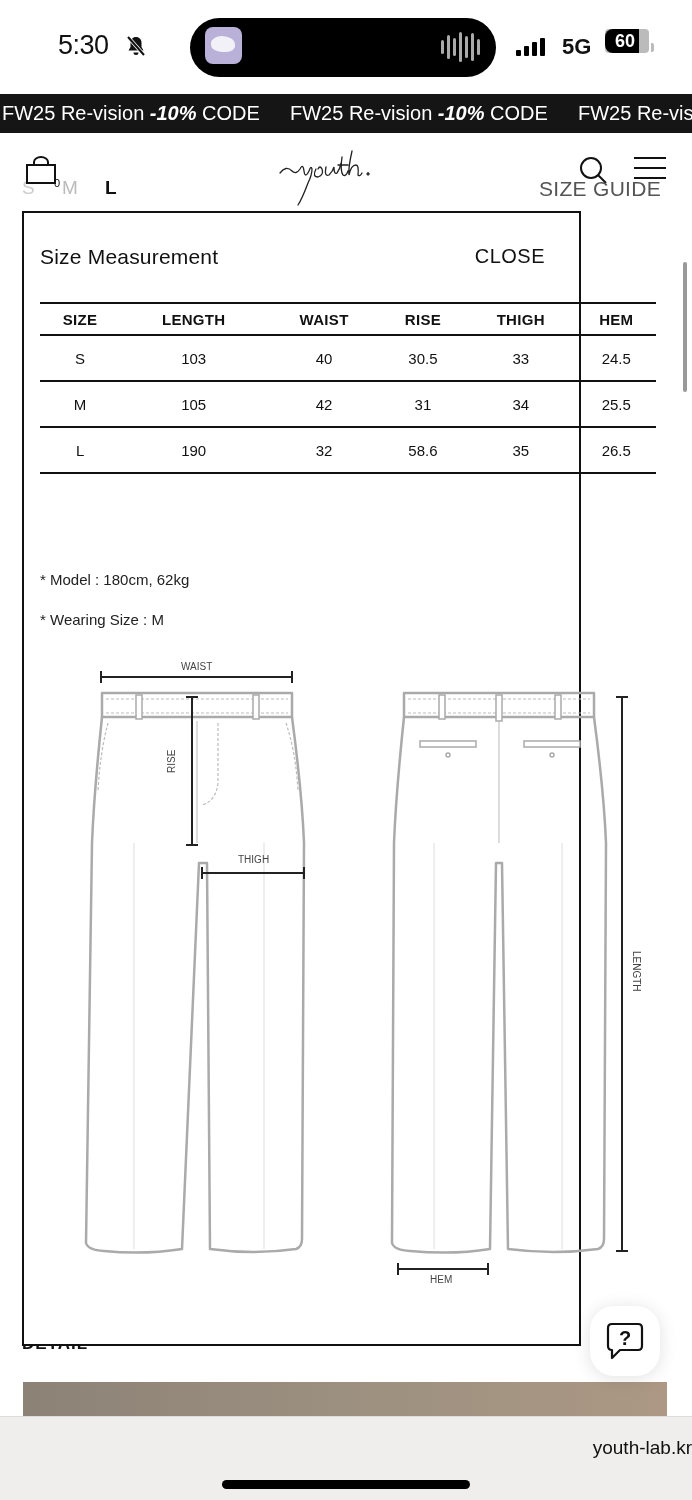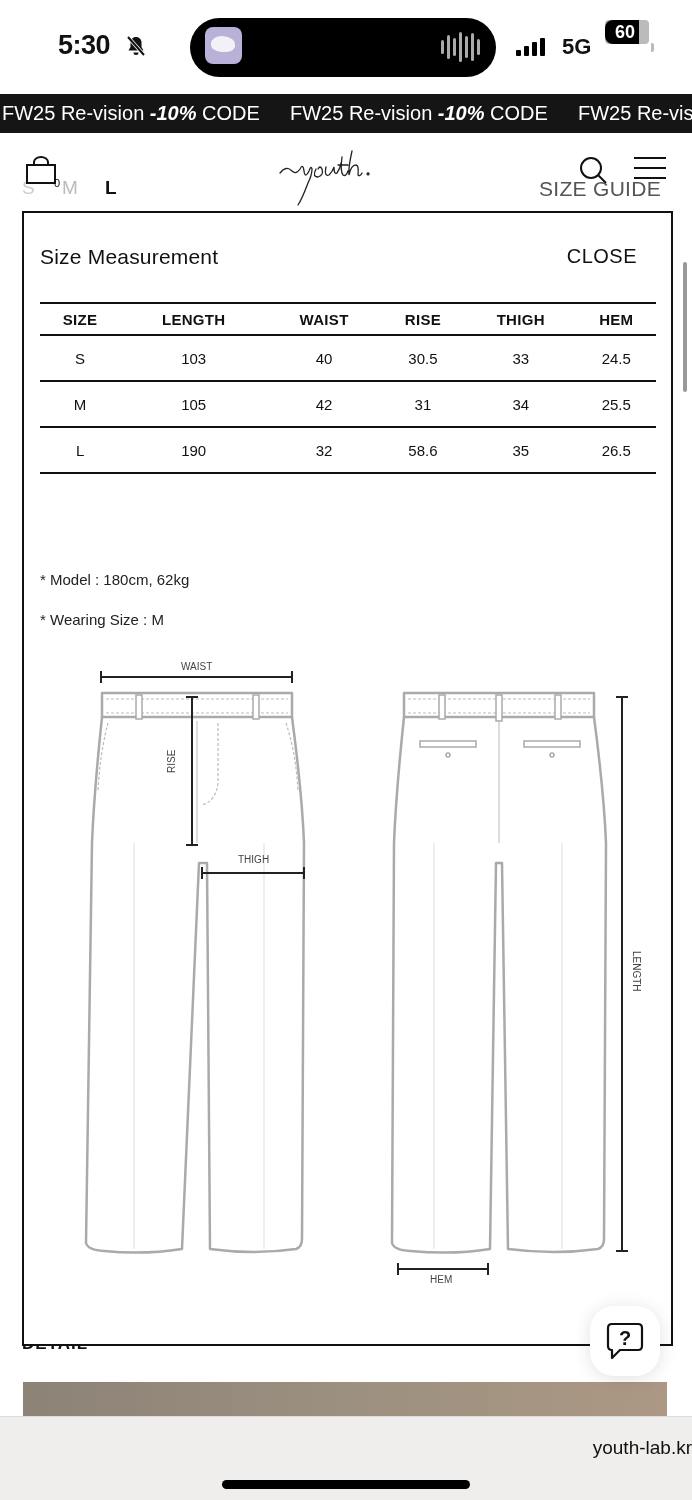--- a/index.html
+++ b/index.html
@@ -1,31 +1,31 @@
 <!DOCTYPE html>
 <html><head>
 <meta charset="utf-8">
 <style>
   * { box-sizing: border-box; margin: 0; padding: 0; }
   html, body { width: 692px; height: 1500px; overflow: hidden; background: #fff; }
   body { position: relative; font-family: "Liberation Sans", sans-serif; color: #111; }
 
   
   .status-bar { position: absolute; left: 0; top: 0; width: 692px; height: 94px; background: #fff; }
-  .status-time { position: absolute; left: 58px; top: 30px; font-size: 27px; font-weight: bold; letter-spacing: -0.5px; }
+  .status-time { position: absolute; left: 58px; top: 30px; font-size: 27px; font-weight: normal; letter-spacing: -0.5px; }
   .bell-icon { position: absolute; left: 124px; top: 34px; width: 24px; height: 24px; }
   .dynamic-island { position: absolute; left: 190px; top: 18px; width: 306px; height: 59px; background: #000; border-radius: 30px; }
   .island-art { position: absolute; left: 15px; top: 9px; width: 37px; height: 37px; border-radius: 8px; background: #b9b1d8; overflow: hidden; }
   .island-art::after { content: ""; position: absolute; left: 6px; top: 9px; width: 24px; height: 16px; background: #f3f1f8; border-radius: 50% 60% 40% 50%; }
   .island-wave { position: absolute; right: 16px; top: 14px; display: flex; gap: 3px; align-items: center; height: 30px; }
   .island-wave span { display: block; width: 3px; background: #aaa; border-radius: 2px; }
   .signal-icon { position: absolute; left: 516px; top: 38px; display: flex; gap: 3px; align-items: flex-end; height: 18px; }
   .signal-icon span { display: block; width: 5px; background: #000; border-radius: 1px; }
   .net-label { position: absolute; left: 562px; top: 34px; font-size: 22px; font-weight: bold; }
-  .battery { position: absolute; left: 605px; top: 20px; width: 44px; height: 24px; border-radius: 4px; background: #bbb; overflow: hidden; }
+  .battery { position: absolute; left: 605px; top: 29px; width: 44px; height: 24px; border-radius: 4px; background: #bbb; overflow: hidden; }
   .battery-fill { position: absolute; left: 0; top: 0; width: 34px; height: 24px; background: #000; border-radius: 8px 0 0 8px; }
   .battery-text { position: absolute; left: 0; top: 0; width: 40px; height: 24px; text-align: center; line-height: 24px; color: #fff; font-size: 18px; font-weight: bold; }
   .battery-nub { position: absolute; left: 651px; top: 43px; width: 3px; height: 9px; background: #bbb; border-radius: 0 2px 2px 0; }
 
   
   .promo-banner { position: absolute; left: 0; top: 94px; width: 692px; height: 39px; background: #151515; color: #fff; white-space: nowrap; overflow: hidden; font-size: 20px; line-height: 39px; padding-left: 32px; }
   .promo-item { position: absolute; top: 0; }
   .promo-item b { font-weight: bold; font-style: italic; }
 
   
@@ -34,21 +34,21 @@
   .cart-count { position: absolute; left: 54px; top: 44px; font-size: 11px; }
   .size-options { position: absolute; left: 22px; top: 44px; font-size: 19px; }
   .size-opt { position: absolute; top: 0; }
   .logo { position: absolute; left: 276px; top: 10px; width: 140px; height: 70px; }
   .search-icon { position: absolute; left: 578px; top: 22px; width: 30px; height: 30px; }
   .menu-icon { position: absolute; left: 634px; top: 24px; width: 32px; height: 24px; }
   .menu-icon span { display: block; height: 2px; background: #111; margin-bottom: 8px; }
   .size-guide-link { position: absolute; left: 539px; top: 44px; font-size: 21px; color: #555; letter-spacing: 0.3px; }
 
   
-  .size-modal { position: absolute; left: 22px; top: 211px; width: 651px; height: 1135px; background: #fff; border: 2px solid #111; }
+  .size-modal { position: absolute; left: 22px; top: 211px; width: 559px; height: 1135px; background: #fff; border: 2px solid #111; }
   .modal-title { position: absolute; left: 16px; top: 32px; font-size: 21px; font-weight: normal; color: #111; letter-spacing: 0.2px; }
   .close-button { position: absolute; right: 34px; top: 32px; font-size: 20px; color: #111; cursor: pointer; letter-spacing: 0.5px; }
   .size-table { position: absolute; left: 16px; top: 89px; width: 616px; border-collapse: collapse; font-size: 15px; }
   .size-table th { height: 32px; font-weight: bold; text-align: center; border-top: 2px solid #111; border-bottom: 2px solid #111; letter-spacing: 0.3px; }
   .size-table td { height: 46px; text-align: center; border-bottom: 2px solid #111; }
   .note { position: absolute; left: 16px; font-size: 15px; color: #222; }
   .scroll-thumb { position: absolute; left: 683px; top: 262px; width: 4px; height: 130px; background: #999; border-radius: 2px; }
 
   .diagram { position: absolute; left: 0; top: 430px; width: 651px; height: 660px; }
 

